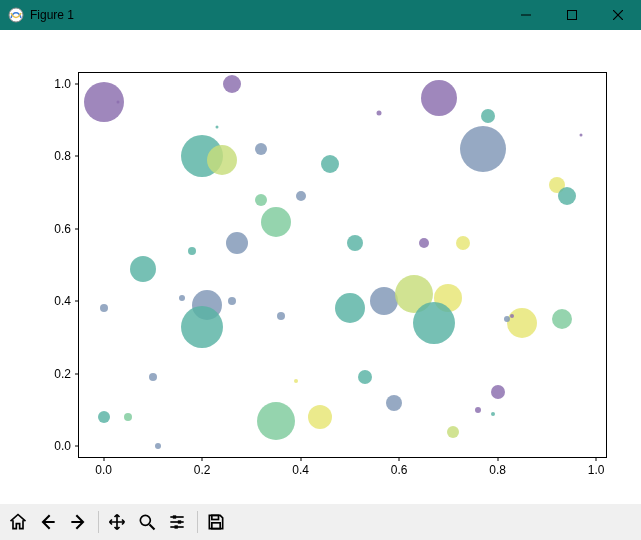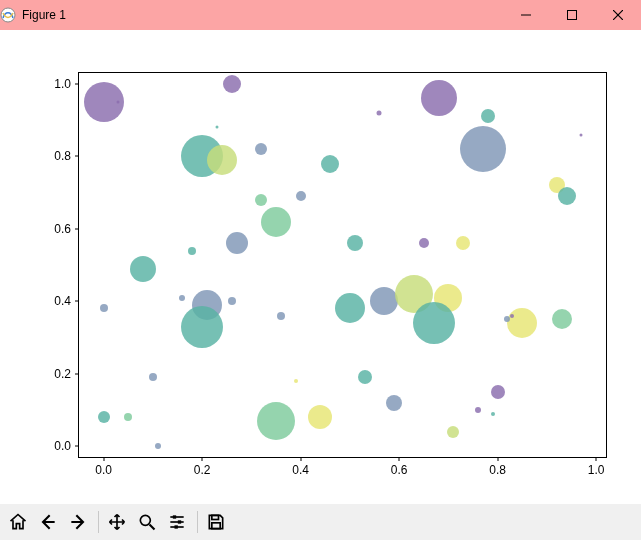--- a/index.html
+++ b/index.html
@@ -17,21 +17,22 @@
     height: 540px;
     background: #fff;
     display: flex;
     flex-direction: column;
     box-sizing: border-box;
   }
   .titlebar {
     height: 30px;
     display: flex;
     align-items: center;
-    background: #fca5a5;
+    padding-left: 8px;
+    background: #0f766e;
     color: #000;
   }
   .titlebar .app-icon {
     width: 16px;
     height: 16px;
     margin-right: 6px;
   }
   .titlebar .title {
     flex: 0 0 auto;
   }

